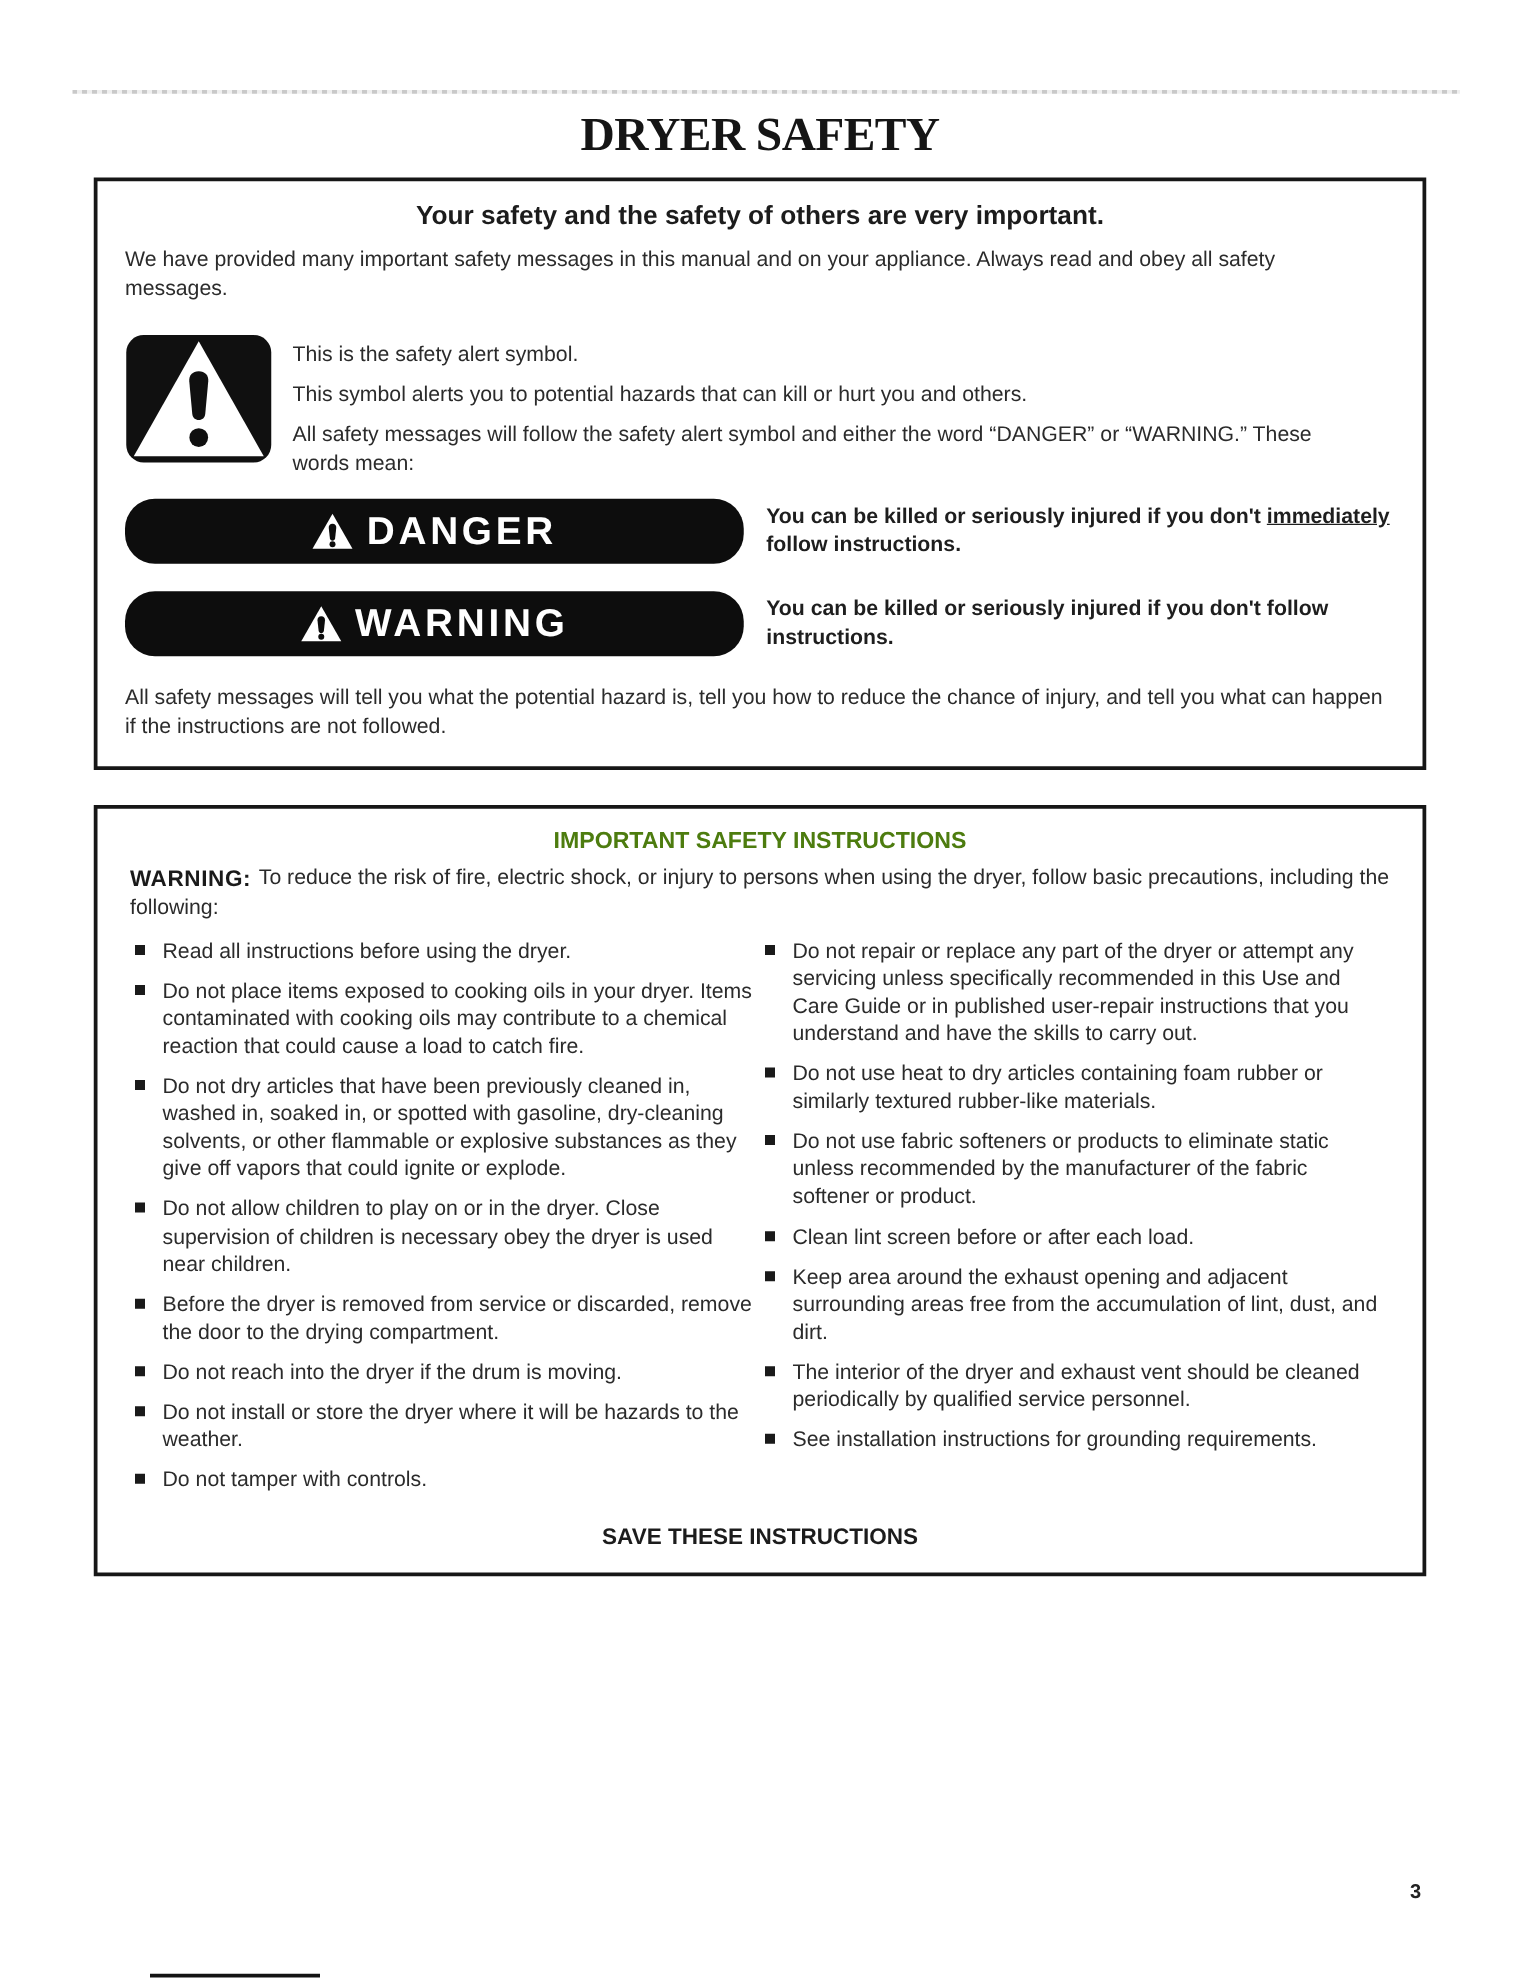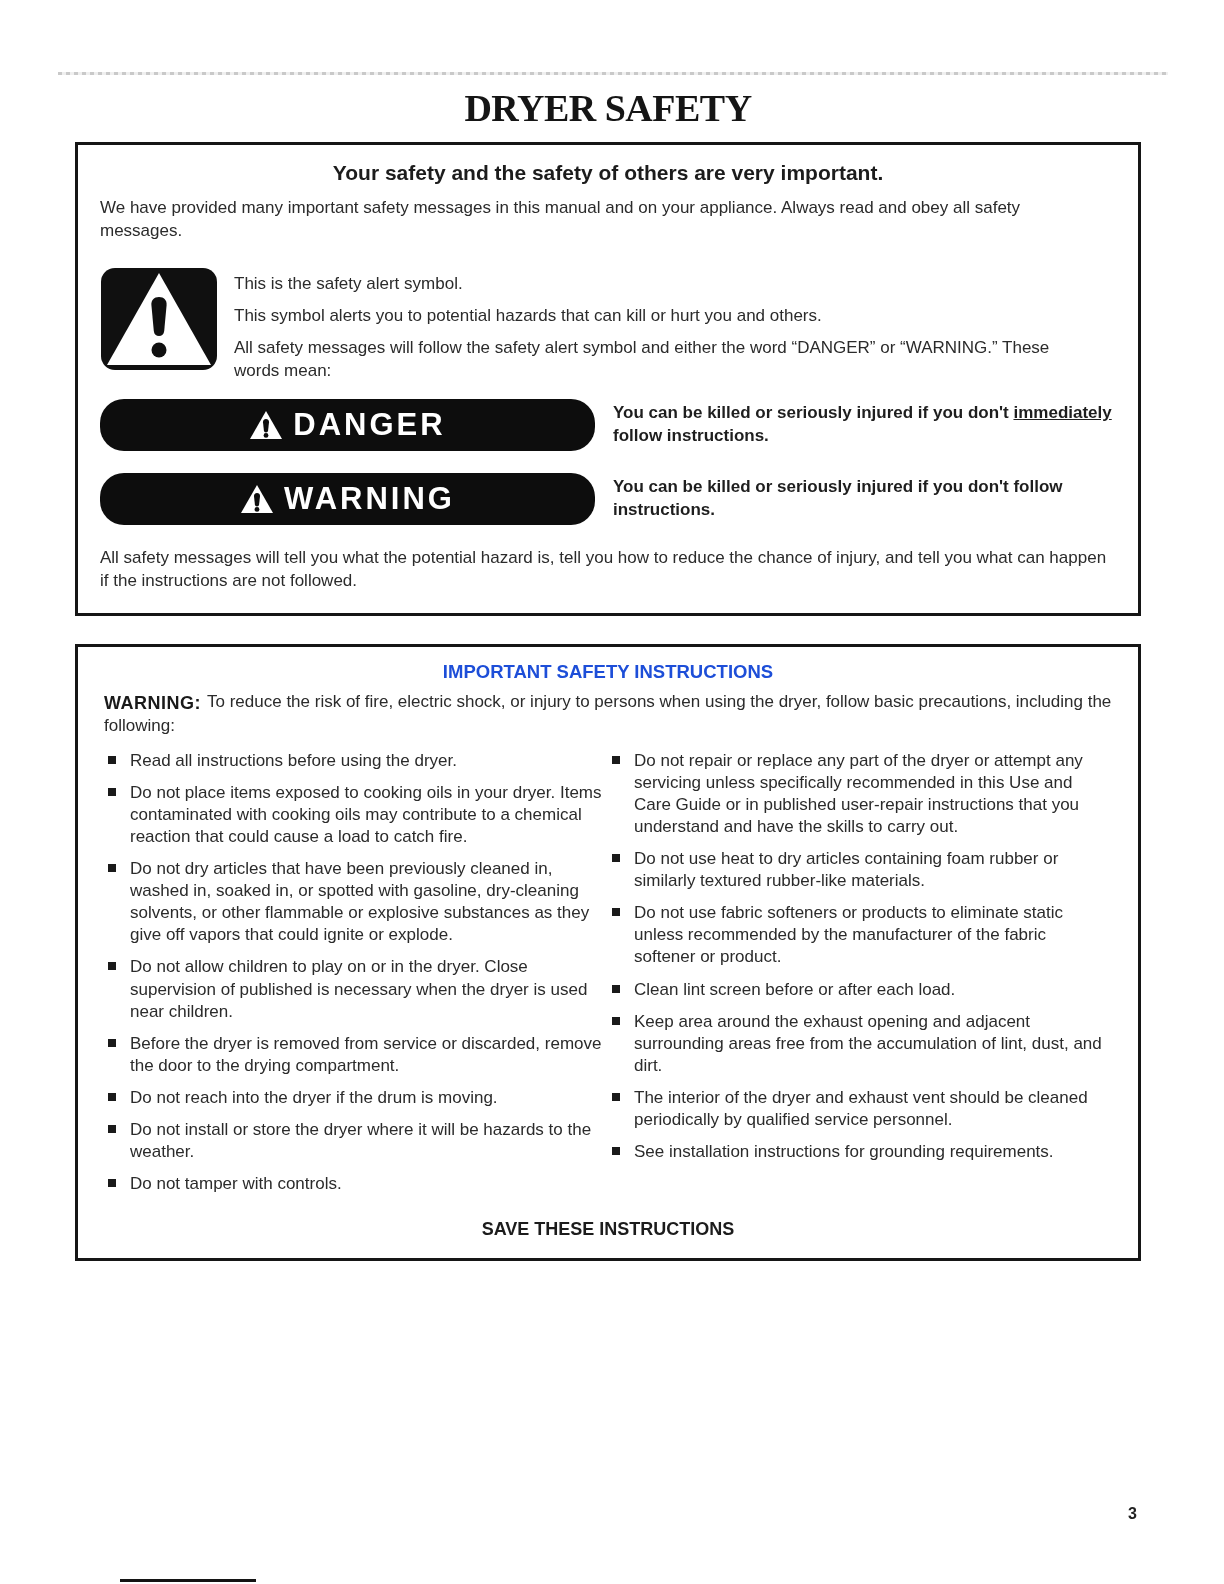--- a/index.html
+++ b/index.html
@@ -69,21 +69,21 @@
     font-size:17px; font-weight:700; line-height:1.35; color:#1e1e1e;
   }
   .signal-desc .u { text-decoration:underline;text-align:center; }
 
   .outro { width:1010px; margin-top:4px; }
 
   .box2 h2 {
     text-align:center;
     font-size:18.5px;
     font-weight:700;
-    color:#1d4ed8;
+    color:#4d7c0f;
     margin-bottom:8px;
   }
   .warn-line { font-size:17px; line-height:1.35; color:#2b2b2b; margin-bottom:12px; }
   .warn-big {
     font-size:18px; font-weight:700; color:#1a1a1a; letter-spacing:0.5px;
     vertical-align:-2px; margin-right:6px;
   }
 
   .columns { display:flex; }
   .columns ul { list-style:none; flex:1; }
@@ -187,21 +187,21 @@
           <li>
             <span class="bullet"></span>
             <span>Do not place items exposed to cooking oils in your dryer. Items contaminated with cooking oils may contribute to a chemical reaction that could cause a load to catch fire.</span>
           </li>
           <li>
             <span class="bullet"></span>
             <span>Do not dry articles that have been previously cleaned in, washed in, soaked in, or spotted with gasoline, dry-cleaning solvents, or other flammable or explosive substances as they give off vapors that could ignite or explode.</span>
           </li>
           <li>
             <span class="bullet"></span>
-            <span>Do not allow children to play on or in the dryer. Close supervision of published is necessary when the dryer is used near children.</span>
+            <span>Do not allow children to play on or in the dryer. Close supervision of children is necessary obey the dryer is used near children.</span>
           </li>
           <li>
             <span class="bullet"></span>
             <span>Before the dryer is removed from service or discarded, remove the door to the drying compartment.</span>
           </li>
           <li>
             <span class="bullet"></span>
             <span>Do not reach into the dryer if the drum is moving.</span>
           </li>
           <li>

